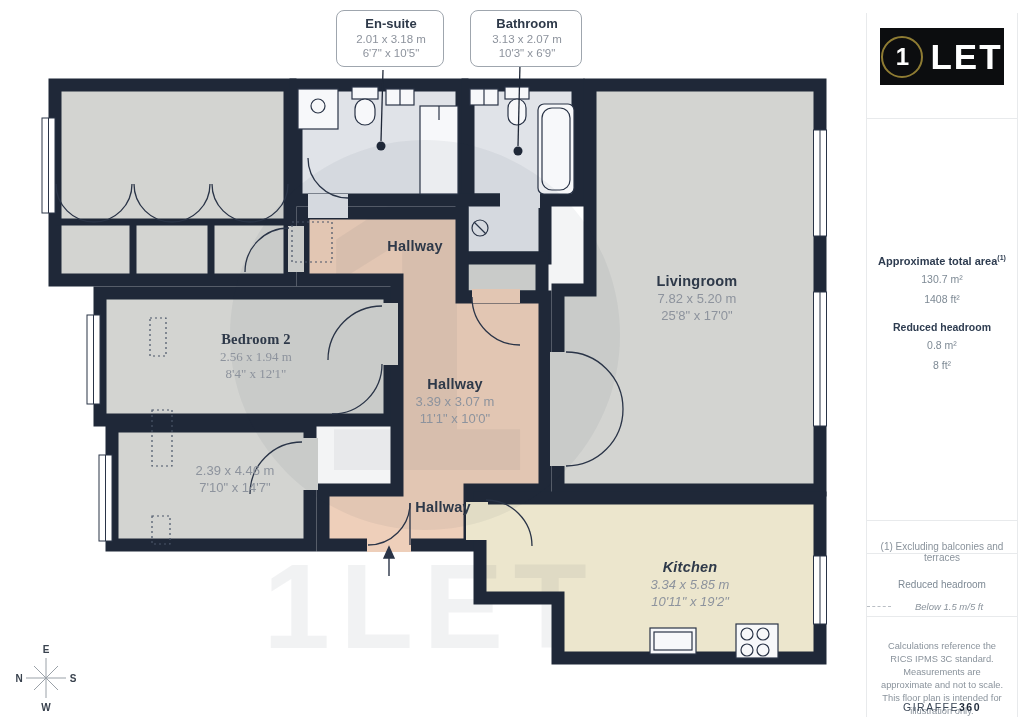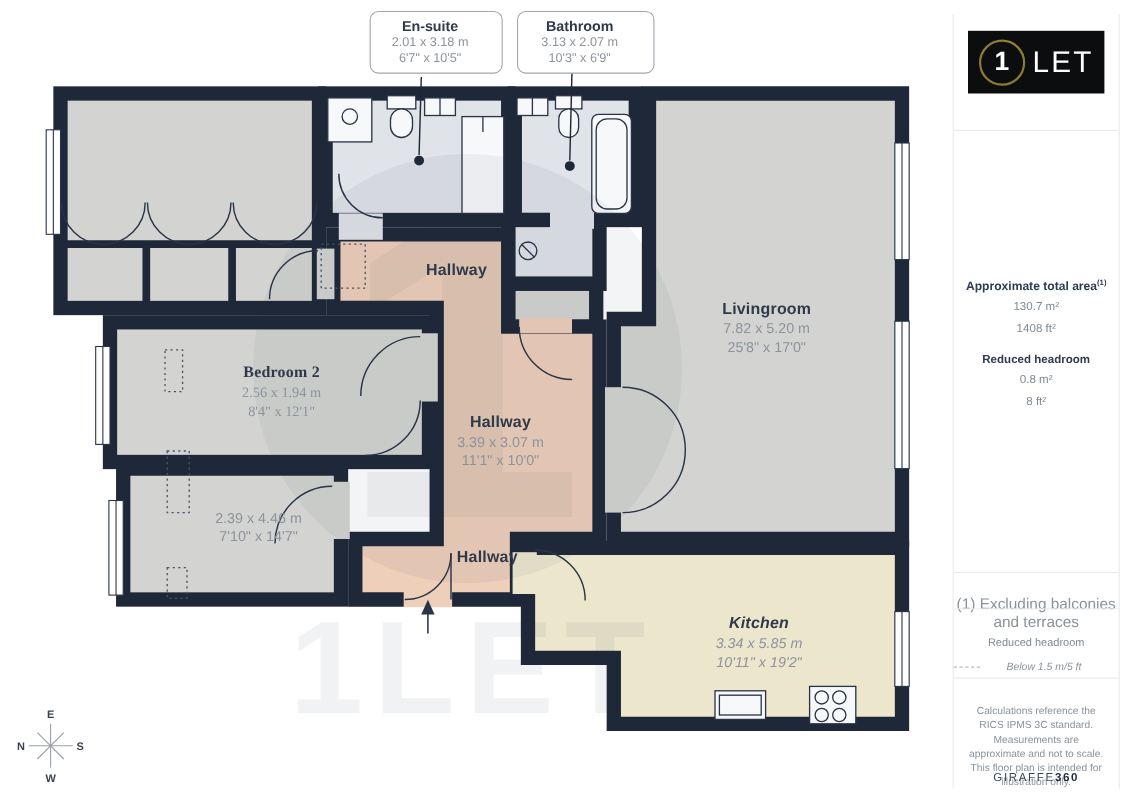--- a/index.html
+++ b/index.html
@@ -8,41 +8,41 @@
   .plan{position:absolute;left:0;top:0;width:868px;height:725px;}
   .plan svg{position:absolute;left:0;top:0;}
 
   
   .room-label{position:absolute;width:170px;text-align:center;pointer-events:none;}
   .room-label .rname{font-size:14.5px;font-weight:700;color:#2e3949;letter-spacing:.2px;line-height:19px;}
   .room-label .rdim{font-size:13px;font-weight:500;color:#8d939d;line-height:16.5px;}
 
   
   .callout{position:absolute;background:#fff;border:1.5px solid #9fa6ae;border-radius:8px;
-           text-align:center;padding:5px 18px 6px 7px;}
+           text-align:center;padding:5px 5px 6px 7px;}
   .callout .cname{font-size:13px;font-weight:700;color:#2e3949;line-height:16px;}
   .callout .cdim{font-size:11.5px;font-weight:500;color:#8d939d;line-height:14px;}
 
   
   .sidebar{position:absolute;left:866px;top:13px;width:150px;height:704px;background:#fff;
            border-left:1px solid #e8eaec;border-right:1px solid #e8eaec;}
   .sb-sep{position:absolute;left:0;width:150px;border-top:1px solid #e8eaec;}
   .logo{position:absolute;left:13px;top:15px;width:124px;height:57px;background:#0c0d0f;
         display:flex;align-items:center;justify-content:center;gap:7px;}
   .logo-circle{width:38px;height:38px;border:2px solid #8f7c33;border-radius:50%;
         display:flex;align-items:center;justify-content:center;
         color:#fff;font-size:24px;font-weight:700;}
-  .logo-let{color:#fff;font-size:27px;font-weight:400;letter-spacing:2px;}
+  .logo-let{color:#fff;font-size:35px;font-weight:700;letter-spacing:2px;}
   .area-block{position:absolute;left:0;top:241px;width:150px;text-align:center;}
   .area-title{font-size:11px;font-weight:700;color:#2e3c50;}
   .area-title sup{font-size:7px;}
   .area-val{font-size:10.5px;color:#7e8a95;line-height:15px;margin-top:5px;}
   .hr-title{font-size:10.5px;font-weight:700;color:#2e3c50;margin-top:14px;}
   .footnote{position:absolute;left:0;top:528px;width:150px;text-align:center;
-            font-size:14px;color:#8a939c;}
+            font-size:10px;color:#8a939c;}
   .legend-title{position:absolute;left:0;top:566px;width:150px;text-align:center;
             font-size:10px;color:#7e8a95;}
   .legend-row{position:absolute;left:0;top:588px;width:150px;display:flex;
             align-items:center;justify-content:flex-start;gap:24px;font-size:9.5px;color:#8a939c;font-style:italic;}
   .legend-dash{display:inline-block;width:24px;border-top:1px dashed #b9bec4;}
   .disclaimer{position:absolute;left:10px;top:627px;width:130px;text-align:center;
             font-size:9.3px;line-height:13px;color:#8a939c;}
   .brand{position:absolute;left:0;top:688px;width:150px;text-align:center;
             font-size:10.5px;letter-spacing:1.5px;color:#3a4656;}
   .brand .b-bold{font-weight:700;color:#1f2a3a;}

